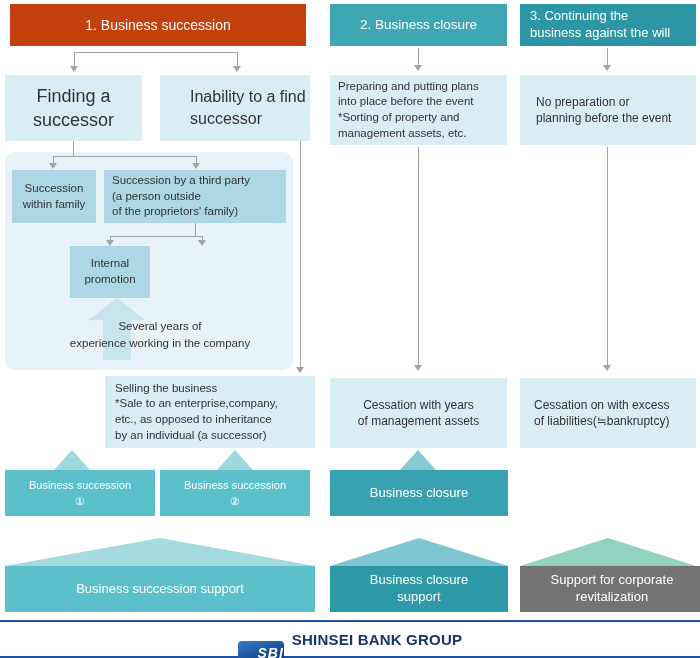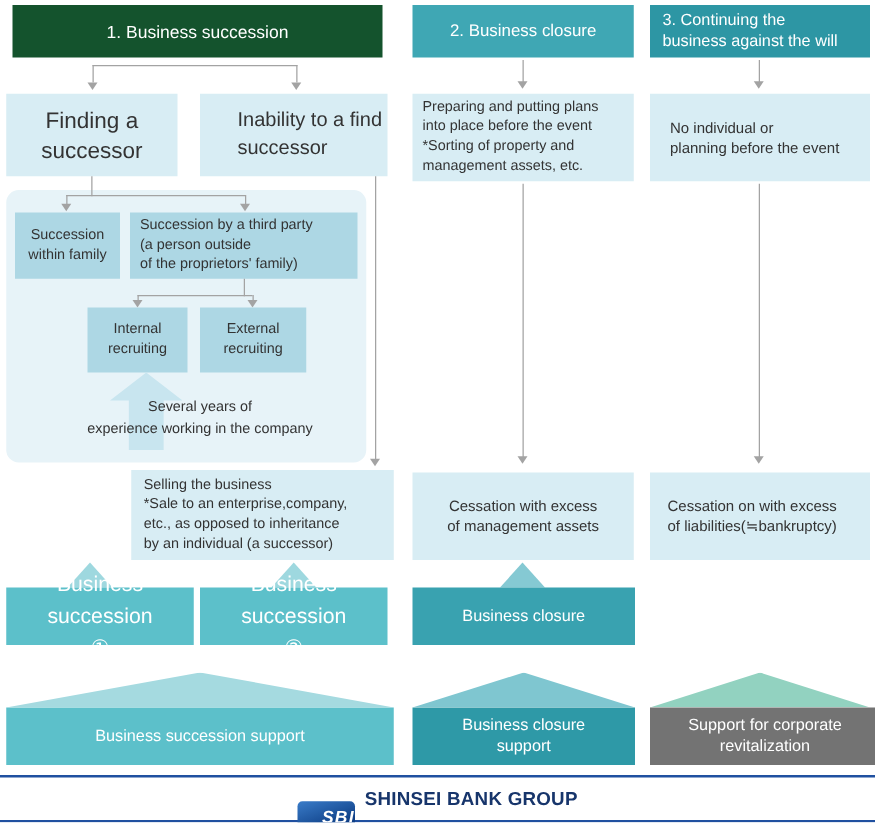--- a/index.html
+++ b/index.html
@@ -7,21 +7,21 @@
   .canvas {
     position:relative; width:700px; height:658px; background:#fff;
     font-family:"Liberation Sans", sans-serif; color:#333; overflow:hidden;
   }
   .abs { position:absolute; }
   .pre { white-space:pre-line; }
 
   
   .hdr { color:#fff; display:flex; align-items:center; justify-content:center;
          text-align:center; font-size:13.5px; line-height:1.3; white-space:pre-line; }
-  #hdr1 { left:10px; top:4px; width:296px; height:42px; background:#14532d; font-size:14px; }
+  #hdr1 { left:10px; top:4px; width:296px; height:42px; background:#c2410c; font-size:14px; }
   #hdr2 { left:330px; top:4px; width:177px; height:42px; background:#3fa7b4; }
   #hdr3 { left:520px; top:4px; width:176px; height:42px; background:#2d96a4;
           justify-content:flex-start; text-align:left; padding-left:10px; font-size:13px; }
 
   
   .box { background:#d8edf4; display:flex; align-items:center; font-size:11.5px;
          line-height:1.35; white-space:pre-line; color:#333; }
   .box.center { justify-content:center; text-align:center; }
   .inner { background:#add7e4; }
 
@@ -75,21 +75,21 @@
 
   
   .uptri { width:0; height:0; border-left:18px solid transparent;
            border-right:18px solid transparent; border-bottom:20px solid #9ed8df; }
   #tri1 { left:54px;  top:450px; }
   #tri2 { left:217px; top:450px; }
   #tri3 { left:400px; top:450px; border-bottom-color:#85c9d3; }
 
   
   .result { color:#fff; display:flex; align-items:center; justify-content:center;
-            text-align:center; font-size:17px; line-height:1.5; white-space:pre-line; }
+            text-align:center; font-size:11px; line-height:1.5; white-space:pre-line; }
   #res1 { left:5px;   top:470px; width:150px; height:46px; background:#5cc0ca; }
   #res2 { left:160px; top:470px; width:150px; height:46px; background:#5cc0ca; }
   #res3 { left:330px; top:470px; width:178px; height:46px; background:#39a2b0; font-size:13px; }
 
   
   .roof { clip-path:polygon(0 100%, 50% 0, 100% 100%); }
   .bannerbody { color:#fff; display:flex; align-items:center; justify-content:center;
                 text-align:center; font-size:13px; line-height:1.3; white-space:pre-line; }
   #roof1 { left:5px;   top:538px; width:310px; height:28px; background:#a5dae0; }
   #body1 { left:5px;   top:566px; width:310px; height:46px; background:#5cc0ca; }
@@ -146,23 +146,21 @@
 of the proprietors' family)</div>
 
   <div class="abs vline" id="c_v"></div>
   <div class="abs hline" id="c_h"></div>
   <div class="abs vline" id="c_v1"></div>
   <div class="abs ahead" id="c_a1"></div>
   <div class="abs vline" id="c_v2"></div>
   <div class="abs ahead" id="c_a2"></div>
 
   <div class="abs box inner center" id="boxInternal">Internal
-recruiting</div>
-  <div class="abs box inner center" id="boxExternal">External
-recruiting</div>
+promotion</div>
 
   <div class="abs" id="blockArrow"></div>
   <div class="abs pre" id="expText">Several years of
 experience working in the company</div>
 
   <div class="abs vline" id="d_v"></div>
   <div class="abs ahead" id="d_a"></div>
 
   <div class="abs box" id="boxSelling">Selling the business
 *Sale to an enterprise,company,
@@ -170,26 +168,26 @@
 by an individual (a successor)</div>
 
   <div class="abs vline" id="e_v1"></div>
   <div class="abs ahead" id="e_a1"></div>
   <div class="abs box" id="boxPreparing">Preparing and putting plans
 into place before the event
 *Sorting of property and
 management assets, etc.</div>
   <div class="abs vline" id="e_v2"></div>
   <div class="abs ahead" id="e_a2"></div>
-  <div class="abs box center" id="boxCess2">Cessation with excess
+  <div class="abs box center" id="boxCess2">Cessation with years
 of management assets</div>
 
   <div class="abs vline" id="f_v1"></div>
   <div class="abs ahead" id="f_a1"></div>
-  <div class="abs box" id="boxNoPrep">No individual or
+  <div class="abs box" id="boxNoPrep">No preparation or
 planning before the event</div>
   <div class="abs vline" id="f_v2"></div>
   <div class="abs ahead" id="f_a2"></div>
   <div class="abs box" id="boxCess3">Cessation on with excess
 of liabilities(≒bankruptcy)</div>
 
   <div class="abs uptri" id="tri1"></div>
   <div class="abs uptri" id="tri2"></div>
   <div class="abs uptri" id="tri3"></div>
 

